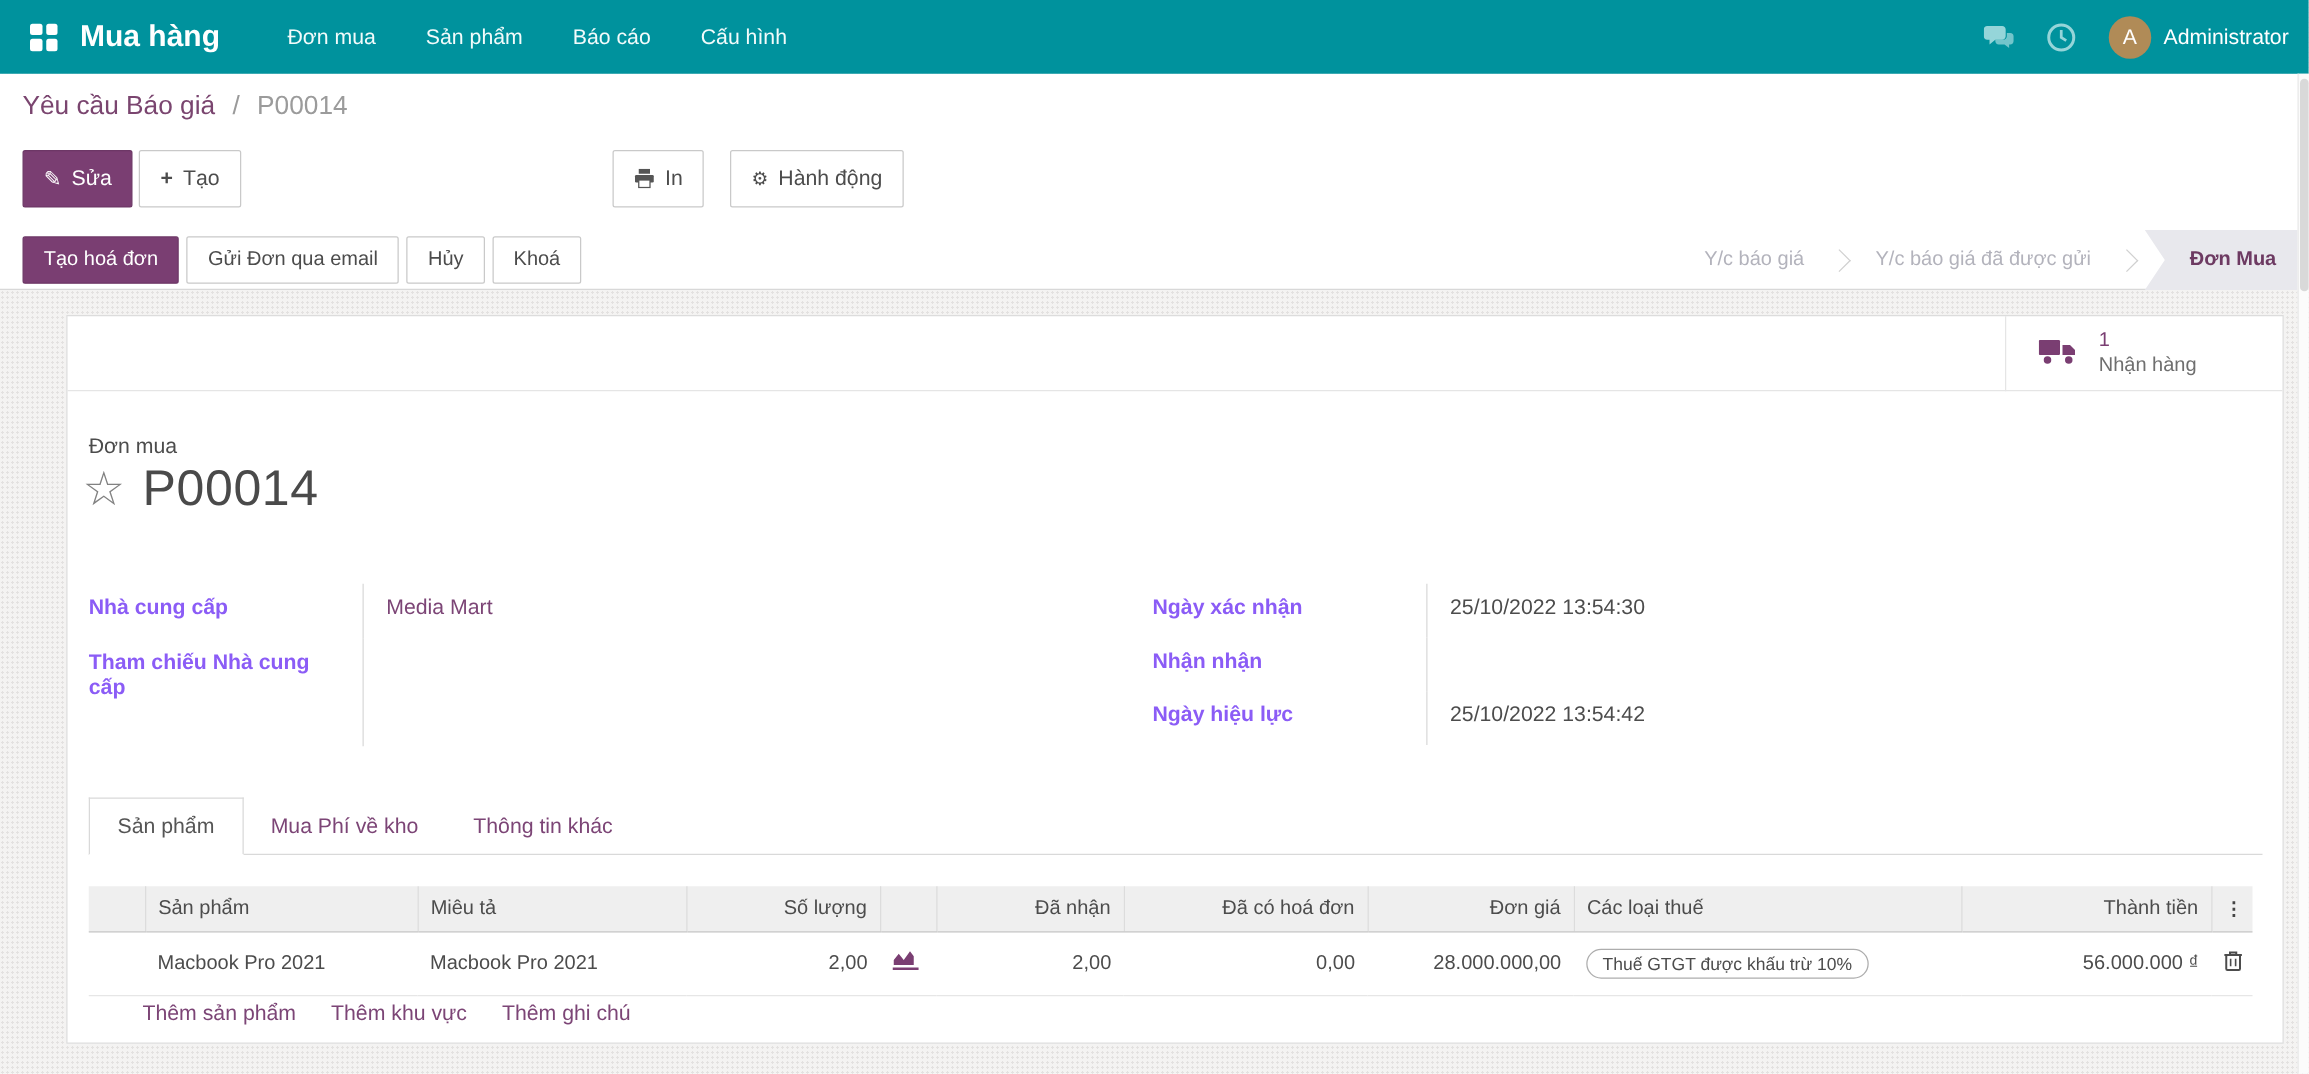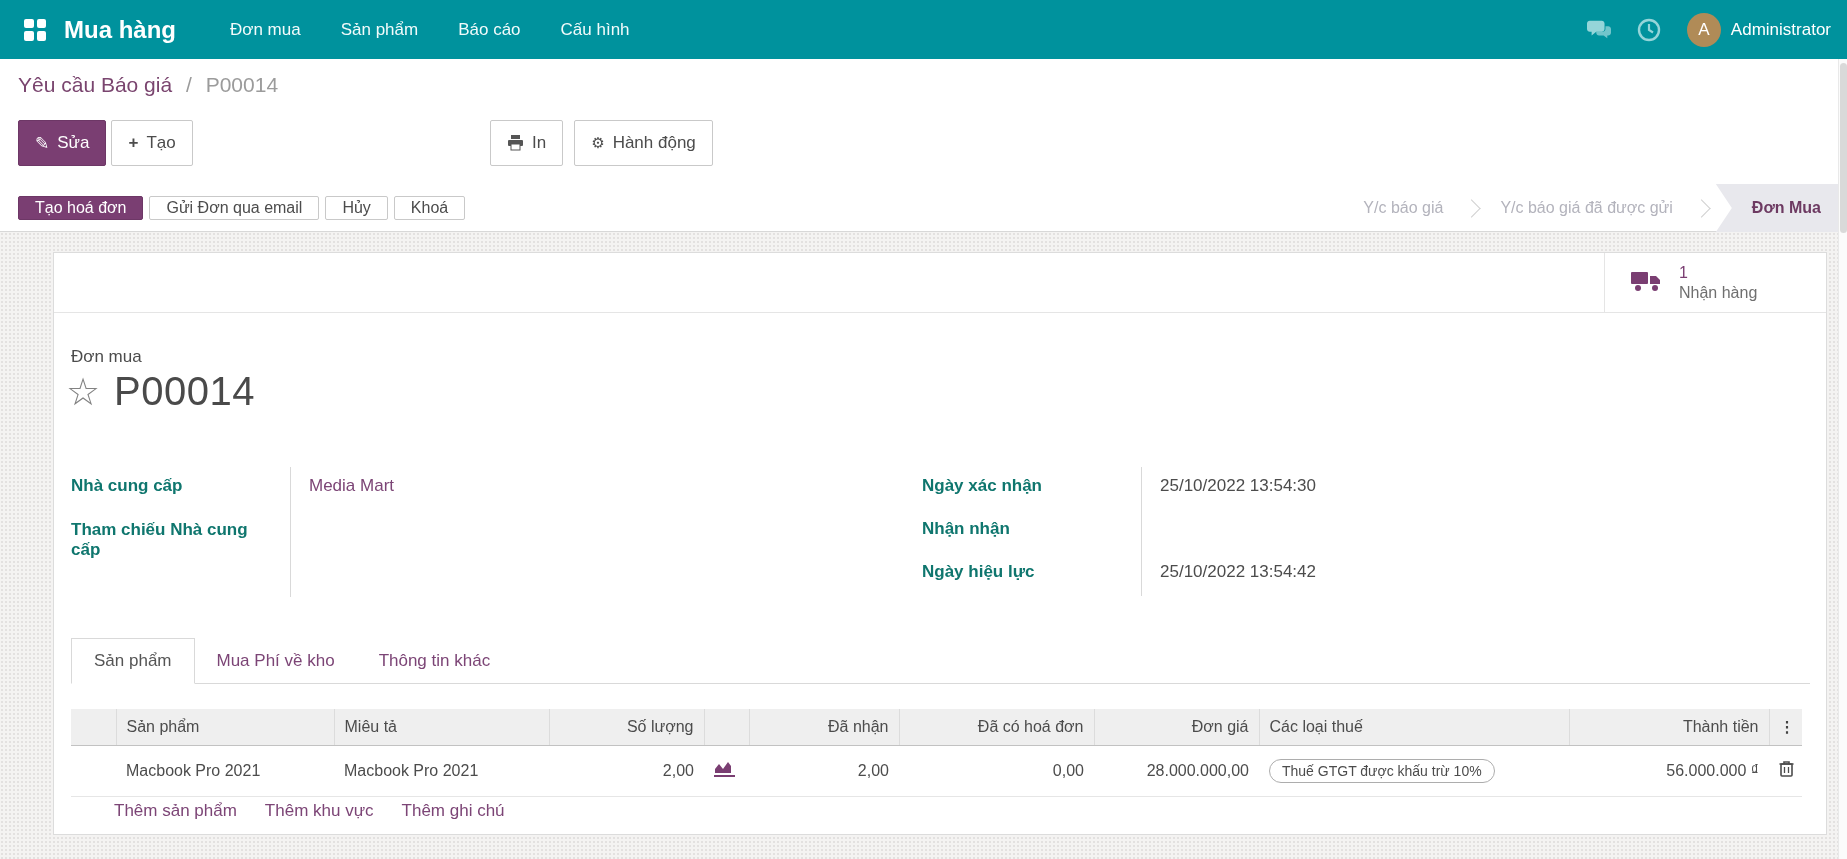--- a/index.html
+++ b/index.html
@@ -35,30 +35,30 @@
   .breadcrumb { position:absolute; top:14px; left:18px; font-size:21px; }
   .breadcrumb .bc-link { color:#7a456f; cursor:pointer; }
   .breadcrumb .bc-sep { color:#9a9a9a; margin:0 8px; }
   .breadcrumb .bc-current { color:#9b9b9b; }
 
   .btn { display:inline-flex; align-items:center; gap:8px; font-size:17px; height:46px;
          padding:0 16px; border:1px solid #c9c9c9; background:#fff; color:#4c4c4c;
          cursor:pointer; font-family:inherit; border-radius:2px; }
   .btn.primary { background:#7a3e72; border-color:#6d3766; color:#fff; }
   .controls { position:absolute; top:61px; left:18px; display:flex; gap:5px; }
-  .controls-mid { position:absolute; top:61px; left:490px; display:flex; gap:11px; }
+  .controls-mid { position:absolute; top:61px; left:490px; display:flex; gap:21px; }
   .pager { position:absolute; top:61px; right:12px; display:flex; align-items:center; gap:16px; }
   .pager-count { font-size:20px; color:#555; }
   .pager-btns { display:flex; }
   .pager-btn { width:45px; height:45px; border:1px solid #ccc; background:#fff; display:flex;
                align-items:center; justify-content:center; cursor:pointer; }
   .pager-btn + .pager-btn { border-left:none; }
 
   .statusbar { position:absolute; top:125px; left:0; right:0; height:48px; display:flex; align-items:center; padding-left:18px; }
-  .statusbar .btn { height:24px; font-size:16px; }
+  .statusbar .btn { height:38px; font-size:16px; }
   .status-buttons { display:flex; gap:6px; }
   .status-steps { margin-left:auto; display:flex; align-items:center; height:48px; }
   .step { font-size:16px; color:#b3b3bc; padding:0 20px; cursor:pointer; white-space:nowrap; }
   .step-sep { width:13px; height:13px; border-top:1px solid #d0d0d0; border-right:1px solid #d0d0d0;
               transform:rotate(45deg); margin:0 2px; }
   .step.active { background:#e8e8ed; color:#6d3a62; font-weight:700; height:48px; line-height:48px;
                  padding:0 26px 0 36px; margin-left:6px;
                  clip-path:polygon(0 0,100% 0,100% 100%,0 100%,16px 50%); }
 
   
@@ -75,21 +75,21 @@
   .title-row { position:absolute; top:116px; left:12px; display:flex; align-items:center; gap:14px; }
   .star { font-size:38px; color:#828282; line-height:1; cursor:pointer; }
   .doc-title { font-size:40px; color:#4a4a4a; letter-spacing:.5px; }
 
   .fields { position:absolute; top:214px; left:0; right:0; }
   .fgroup { position:absolute; top:0; }
   .fgroup.left  { left:17px;  width:790px; }
   .fgroup.right { left:868px; width:620px; }
   .frow { display:flex; min-height:44px; }
   .flabel { width:220px; border-right:1px solid #d9d9d9; padding:9px 12px 9px 0;
-            font-weight:700; font-size:17px; color:#0f766e; }
+            font-weight:700; font-size:17px; color:#8b5cf6; }
   .fvalue { padding:9px 0 9px 18px; font-size:17px; color:#4c4c4c; }
   .fvalue.link { color:#7c4576; cursor:pointer; }
   .fgroup.right .frow { min-height:43px; }
 
   
   .tabbar { position:absolute; top:382px; left:17px; right:16px; display:flex; align-items:flex-end;
             border-bottom:1px solid #d9d9d9; height:49px; }
   .tab { font-size:17px; padding:12px 22px; cursor:pointer; color:#7c4576; white-space:nowrap; }
   .tab.active { color:#555; background:#fff; border:1px solid #d9d9d9; border-bottom:1px solid #fff;
                 margin-bottom:-1px; }

